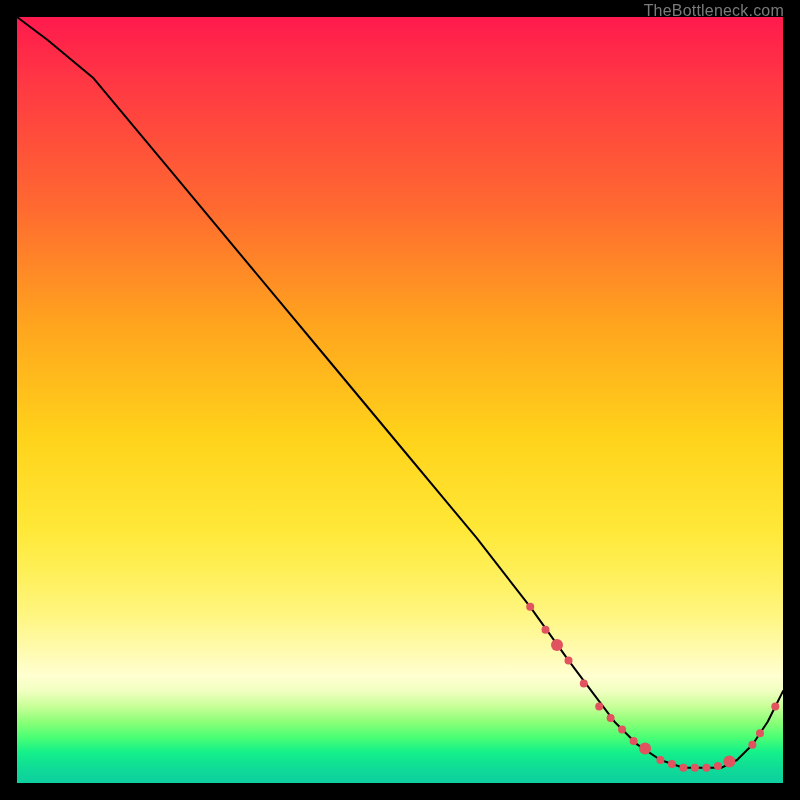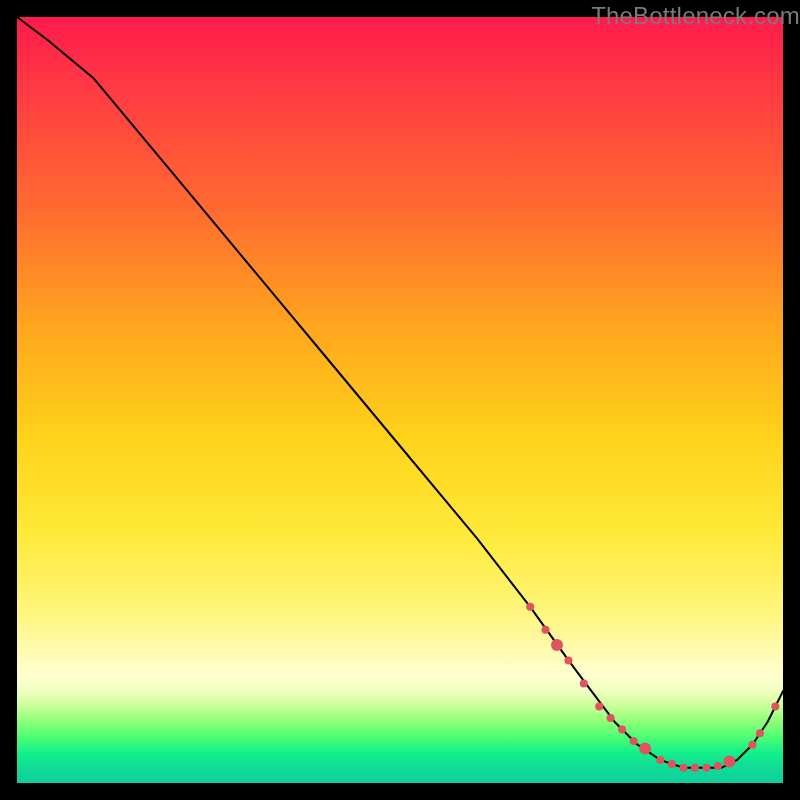--- a/index.html
+++ b/index.html
@@ -42,23 +42,23 @@
       #8cff78 92%,
       #4cff74 94%,
       #14f08a 96%,
       #0fdc96 98%,
       #0ecfa0 100%
     );
   }
   .watermark {
     position: absolute;
     top: 2px;
-    right: 0;
+    right: 16px;
     color: #7a7a7a;
-    font-size: 24px;
+    font-size: 16px;
     letter-spacing: 0.2px;
     user-select: none;
   }
   svg.curve {
     position: absolute;
     left: 0;
     top: 0;
     width: 766px;
     height: 766px;
     overflow: visible;

